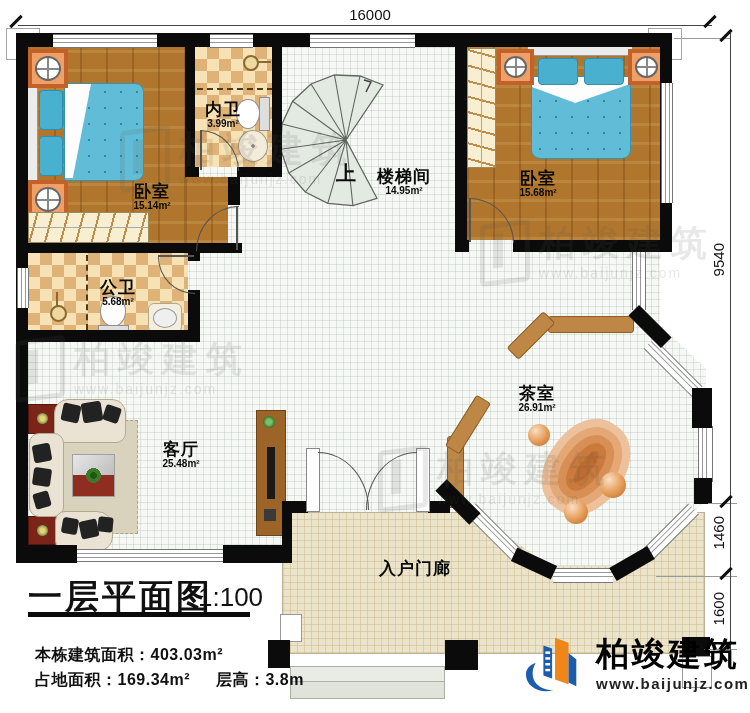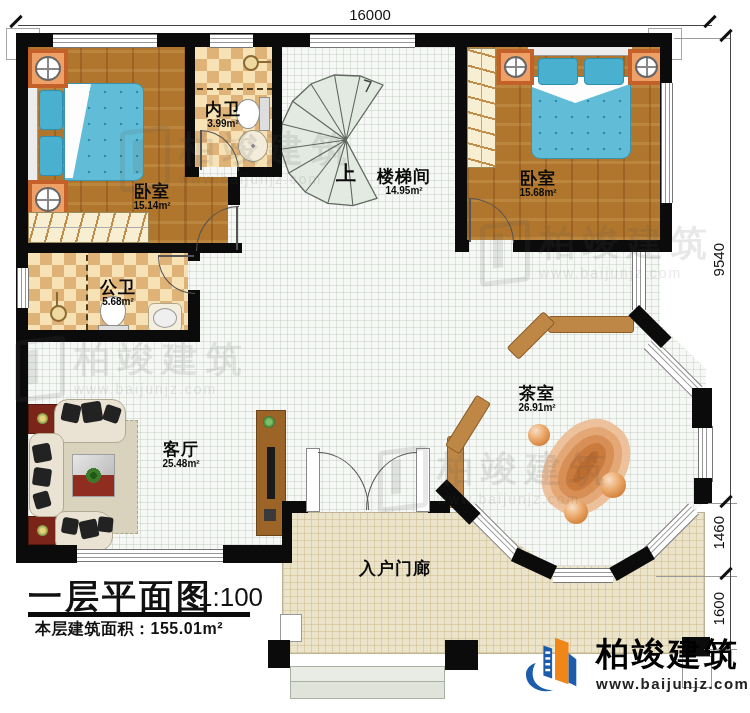--- a/index.html
+++ b/index.html
@@ -281,21 +281,21 @@
       <div class="rarea">5.68m²</div>
     </div>
   <div class="rlabel" style="left:181px;top:441px;">
     <div class="rname">客厅</div>
       <div class="rarea">25.48m²</div>
     </div>
   <div class="rlabel" style="left:537px;top:385px;">
     <div class="rname">茶室</div>
       <div class="rarea">26.91m²</div>
     </div>
-  <div class="rlabel" style="left:395px;top:560px;">
+  <div class="rlabel" style="left:415px;top:560px;">
     <div class="rname">入户门廊</div>
     </div>
 
   <div class="wm" style="left:120px;top:128px;">
     <div class="wm-mark"></div>
     <div>
         <div class="wm-name">柏竣建筑</div>
         <div class="wm-url">www.baijunjz.com</div>
       </div>
     </div>
@@ -336,22 +336,26 @@
   <div class="extline" style="left:708px;top:503px;width:29px;height:1px;"></div>
   <div class="extline" style="left:656px;top:576px;width:81px;height:1px;"></div>
   <div class="extline" style="left:704px;top:649px;width:33px;height:1px;"></div>
   <div class="vdim" style="left:710px;top:243px;">9540</div>
   <div class="vdim" style="left:710px;top:516px;">1460</div>
   <div class="vdim" style="left:710px;top:592px;">1600</div>
 
   <div class="tb-title">一层平面图</div>
   <div class="tb-scale">1:100</div>
   <div class="tb-rule"></div>
-  <div class="tb-line" style="top:619px;">
-    <span>本层建筑面积：</span><span>155.01m²</span></div>
+  <div class="tb-line" style="top:645px;">
+    <span>本栋建筑面积：</span><span>403.03m²</span></div>
+  <div class="tb-line" style="top:670px;">
+    <span>占地面积：</span><span>169.34m²</span>
+    <span style="display:inline-block;width:16px;"></span>
+    <span>层高：</span><span>3.8m</span></div>
 
   <div class="brand">
     <svg width="62" height="60" viewBox="0 0 64 62">
       <path d="M12 30 C4 44 12 58 30 58 C16 62 2 54 2 42 C2 36 6 32 12 30 Z" fill="#1c5cac"></path>
       <path d="M20 12 L29 15 L29 46 L20 43 Z" fill="#1c5cac"></path>
       <path d="M32 4 L46 9 L46 52 L32 47 Z" fill="#f08518"></path>
       <g fill="#fff">
         <rect x="22" y="18" width="5" height="2.5"></rect>
           <rect x="22" y="24" width="5" height="2.5"></rect>
         <rect x="22" y="30" width="5" height="2.5"></rect>

